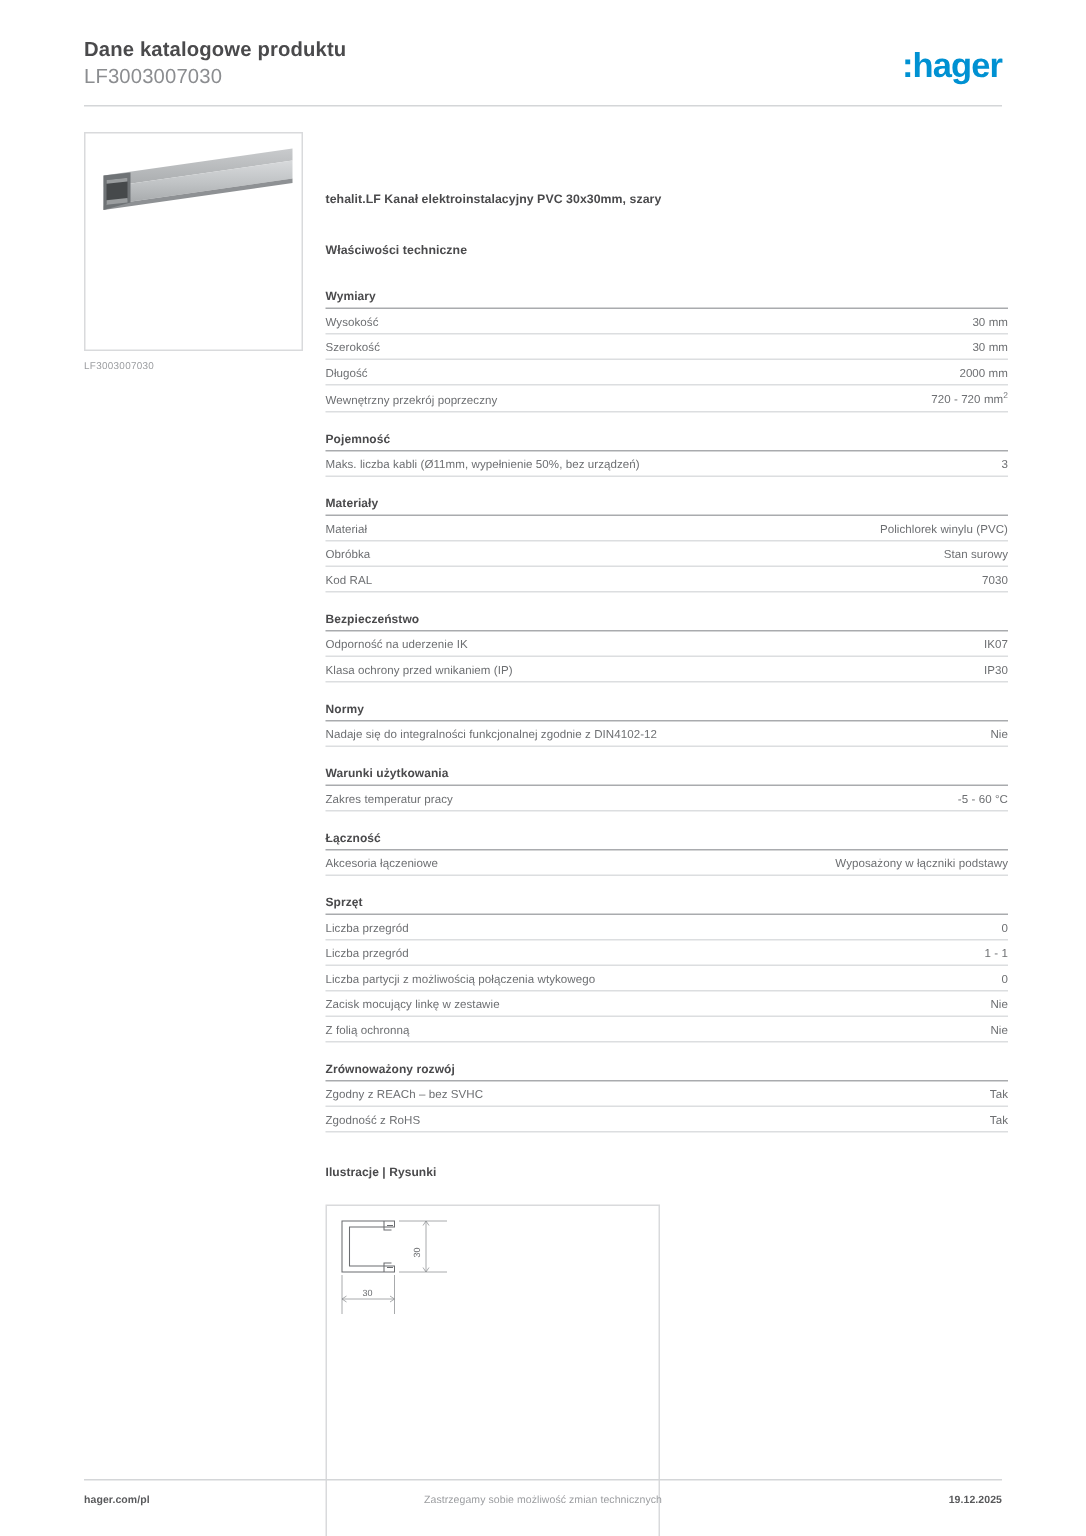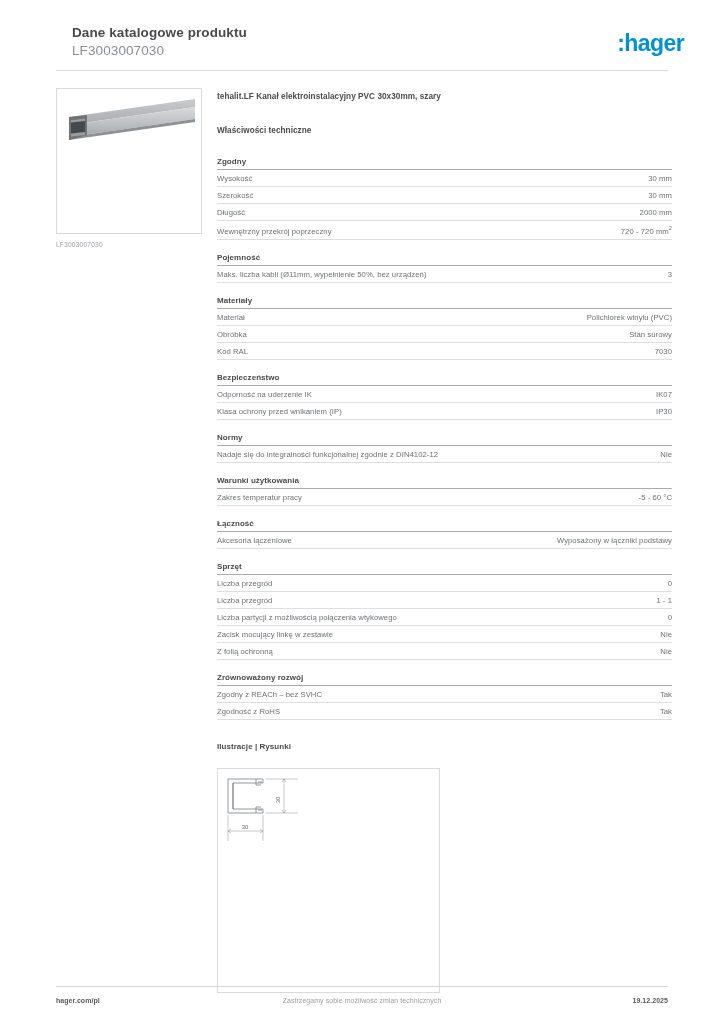--- a/index.html
+++ b/index.html
@@ -16,21 +16,20 @@
     overflow: hidden;
   }
 
   
   .header {
     position: absolute;
     left: 56px;
     top: 24px;
     width: 612px;
     height: 46px;
-    margin-left: 16px;
   }
   .header-title {
     font-size: 13.5px;
     font-weight: bold;
     color: #4a4a4c;
     letter-spacing: 0.1px;
     line-height: 17px;
   }
   .header-subtitle {
     font-size: 13.5px;
@@ -87,20 +86,21 @@
     left: 217px;
     top: 92px;
     width: 455px;
   }
   .product-name {
     font-size: 8.2px;
     font-weight: bold;
     color: #4a4a4c;
     letter-spacing: 0.05px;
     margin-bottom: 25px;
+    margin-top: 36px;
   }
   .properties-title {
     font-size: 8.2px;
     font-weight: bold;
     color: #4a4a4c;
     letter-spacing: 0.05px;
     margin-bottom: 22px;
   }
 
   .section { margin-bottom: 13px; }
@@ -213,21 +213,21 @@
   </div>
   <div class="product-caption">LF3003007030</div>
 </div>
 
 <div class="content">
   <div class="product-name">tehalit.LF Kanał elektroinstalacyjny PVC 30x30mm, szary</div>
   <div class="properties-title">Właściwości techniczne</div>
 
   <div id="sections-container">
       <div class="section">
-        <div class="section-header">Zgodny</div>
+        <div class="section-header">Wymiary</div>
         <div class="spec-row">
           <div class="spec-label">Wysokość</div>
           <div class="spec-value">30 mm</div>
         </div>
         <div class="spec-row">
           <div class="spec-label">Szerokość</div>
           <div class="spec-value">30 mm</div>
         </div>
         <div class="spec-row">
           <div class="spec-label">Długość</div>

